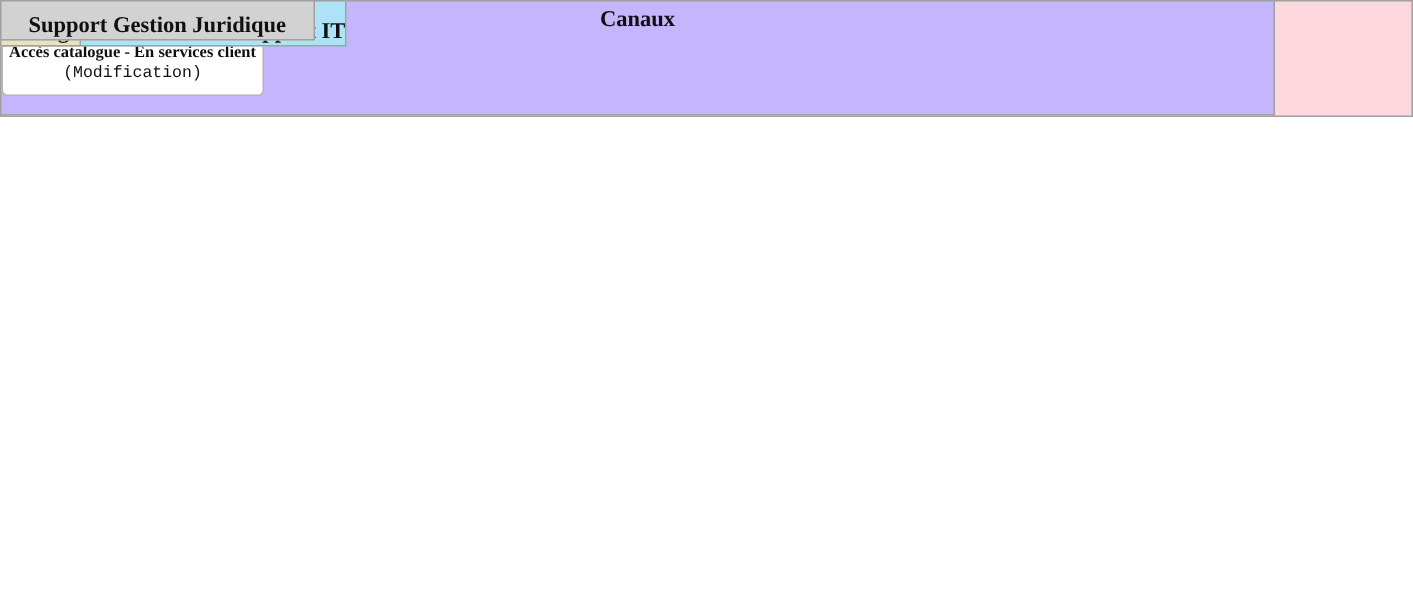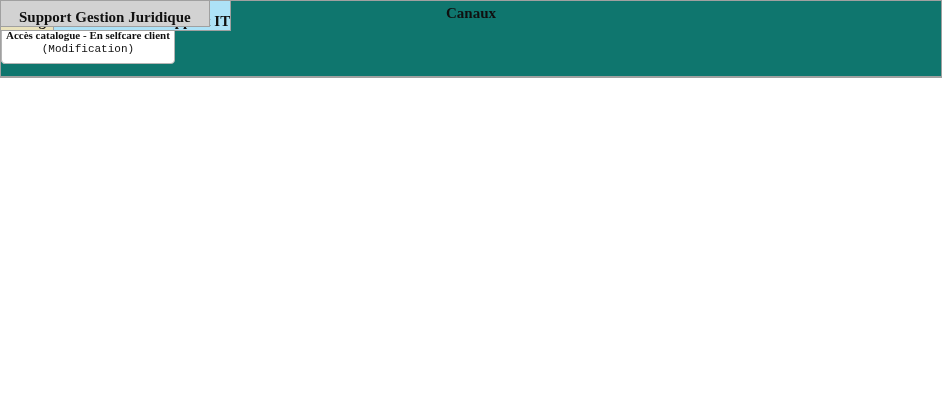--- a/index.html
+++ b/index.html
@@ -34,21 +34,21 @@
   .b-rh          { left:458; top:39; width:96;  height:95; background:#d2d2d2; }
   .b-rh .hd      { padding-left:14px; padding-right:14px; }
   .b-operations  { left:564; top:39; width:173; height:95; background:#e6d5f0; }
   .b-conformite  { left:741; top:39; width:199; height:95; background:#d2d2d2; }
   .b-conformite .hd { padding-left:12px; padding-right:12px; }
   
   .bar-echanges  { left:0; top:146; width:942px; height:27px; background:#e7d9f6;
                    display:flex; align-items:center; justify-content:center; }
   .sec-referentiels { left:0; top:184; width:942px; height:78px; background:#fdd7de; }
   .sec-referentiels .hd { padding-top:3px; }
-  .sec-canaux    { left:0; top:273; width:942px; height:77px; background:#0f766e; }
+  .sec-canaux    { left:0; top:273; width:850px; height:77px; background:#c4b5fd; }
   .sec-canaux .hd { padding-top:3px; }
   
   .b-supportit   { left:2;   top:357; width:333; height:52; background:#ade2f7; }
   .b-supportit .hd { padding-top:11px; }
   .b-pilotage    { left:349; top:357; width:397; height:52; background:#e9e2bc; }
   .b-pilotage .hd { padding-top:11px; }
   .b-juridique   { left:753; top:357; width:187; height:52; background:#d2d2d2; }
   .b-juridique .hd { padding-top:7px; padding-left:18px; padding-right:18px; }
   
   .card {
@@ -115,21 +115,21 @@
     </div>
   </div>
 
   <div class="box sec-canaux">
     <div class="hd">Canaux</div>
     <div class="card c-calculette">
       <span class="ttl">Accès Calculette Aides Sociales</span>
       <span class="tag">(Modification)</span>
     </div>
     <div class="card c-catalogue">
-      <span class="ttl">Accès catalogue - En selfcare client</span>
+      <span class="ttl">Accès catalogue - En services client</span>
       <span class="tag">(Modification)</span>
     </div>
   </div>
 
   <div class="box b-supportit">
     <div class="hd">Mécanismes standards / Support IT</div>
   </div>
 
   <div class="box b-pilotage">
     <div class="hd">Pilotage</div>

